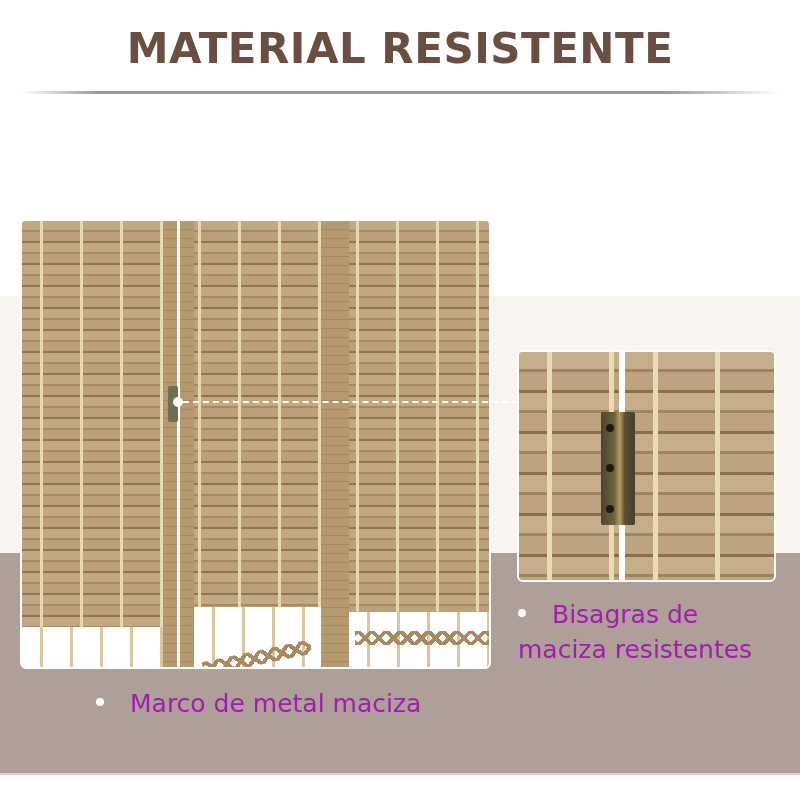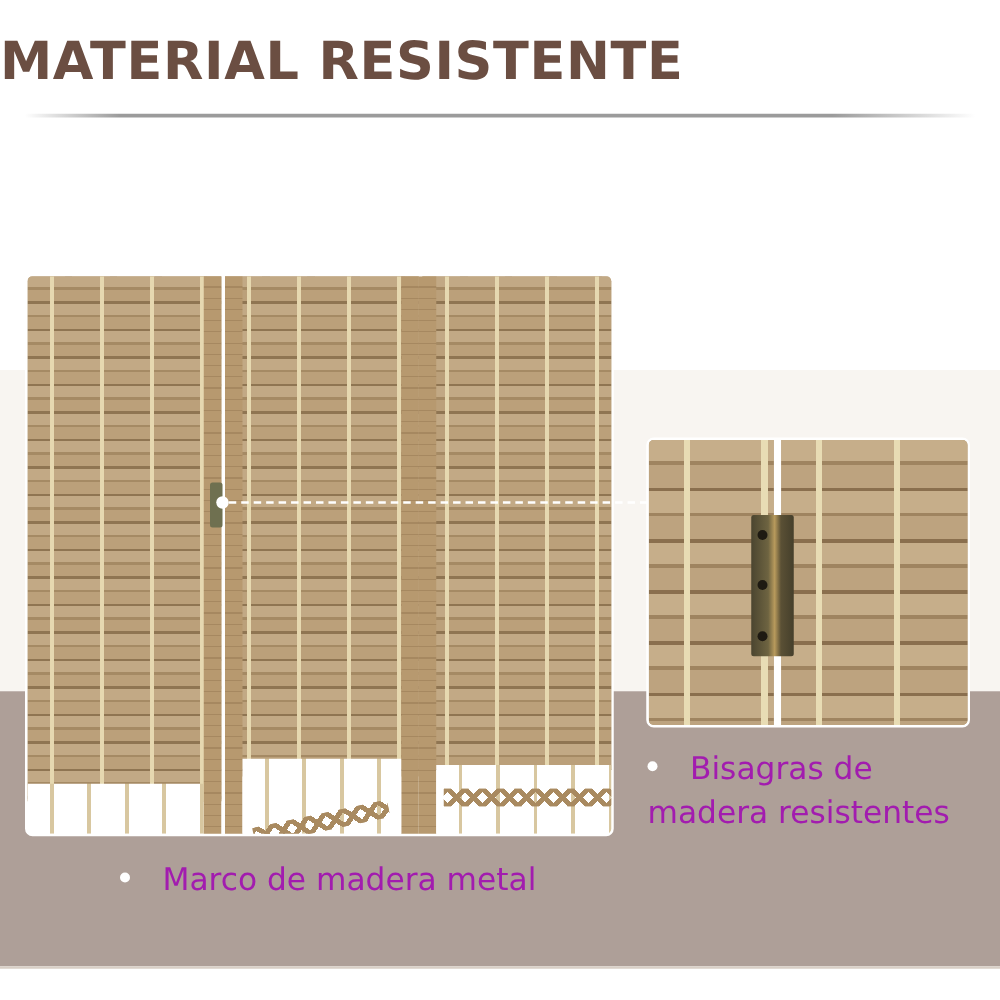--- a/index.html
+++ b/index.html
@@ -4,21 +4,21 @@
   <style>
     * { margin: 0; padding: 0; box-sizing: border-box; }
     html, body { width: 800px; height: 800px; overflow: hidden; background: #ffffff; }
     body { position: relative; font-family: "Liberation Sans", "DejaVu Sans", sans-serif; }
 
     .band-light { position: absolute; left: 0; top: 296px; width: 800px; height: 257px; background: #f8f5f1; }
     .band-taupe { position: absolute; left: 0; top: 553px; width: 800px; height: 220px; background: #ae9f98; }
     .band-edge  { position: absolute; left: 0; top: 773px; width: 800px; height: 2px; background: #d9cfc6; }
 
     .title {
-      position: absolute; left: 0; top: 24px; width: 800px; text-align: left;
+      position: absolute; left: 0; top: 24px; width: 800px; text-align: center;
       font-family: "DejaVu Sans", sans-serif; font-weight: bold;
       font-size: 42px; letter-spacing: 0.5px; color: #6b4e42;
     }
     .title-rule {
       position: absolute; left: 20px; top: 91px; width: 760px; height: 3px;
       background: linear-gradient(to right, rgba(160,160,160,0) 0%, #9b9b9b 10%, #9b9b9b 85%, rgba(160,160,160,0) 100%);
     }
 
     
     .weave {
@@ -129,19 +129,19 @@
   <div class="inset-left inset-weave"></div>
   <div class="inset-right inset-weave"></div>
   <div class="hinge">
     <span class="screw" style="top:12px"></span>
     <span class="screw" style="top:52px"></span>
     <span class="screw" style="top:93px"></span>
   </div>
 </div>
 
 <div class="bullet-row bullet-1">
-  <span class="bullet"></span><span>Marco de madera metal</span>
+  <span class="bullet"></span><span>Marco de metal maciza</span>
 </div>
 
 <div class="bullet-row bullet-2">
   <span class="bullet"></span><span>Bisagras de</span>
-  <span class="line2">madera resistentes</span>
+  <span class="line2">maciza resistentes</span>
 </div>
 
 </body></html>

